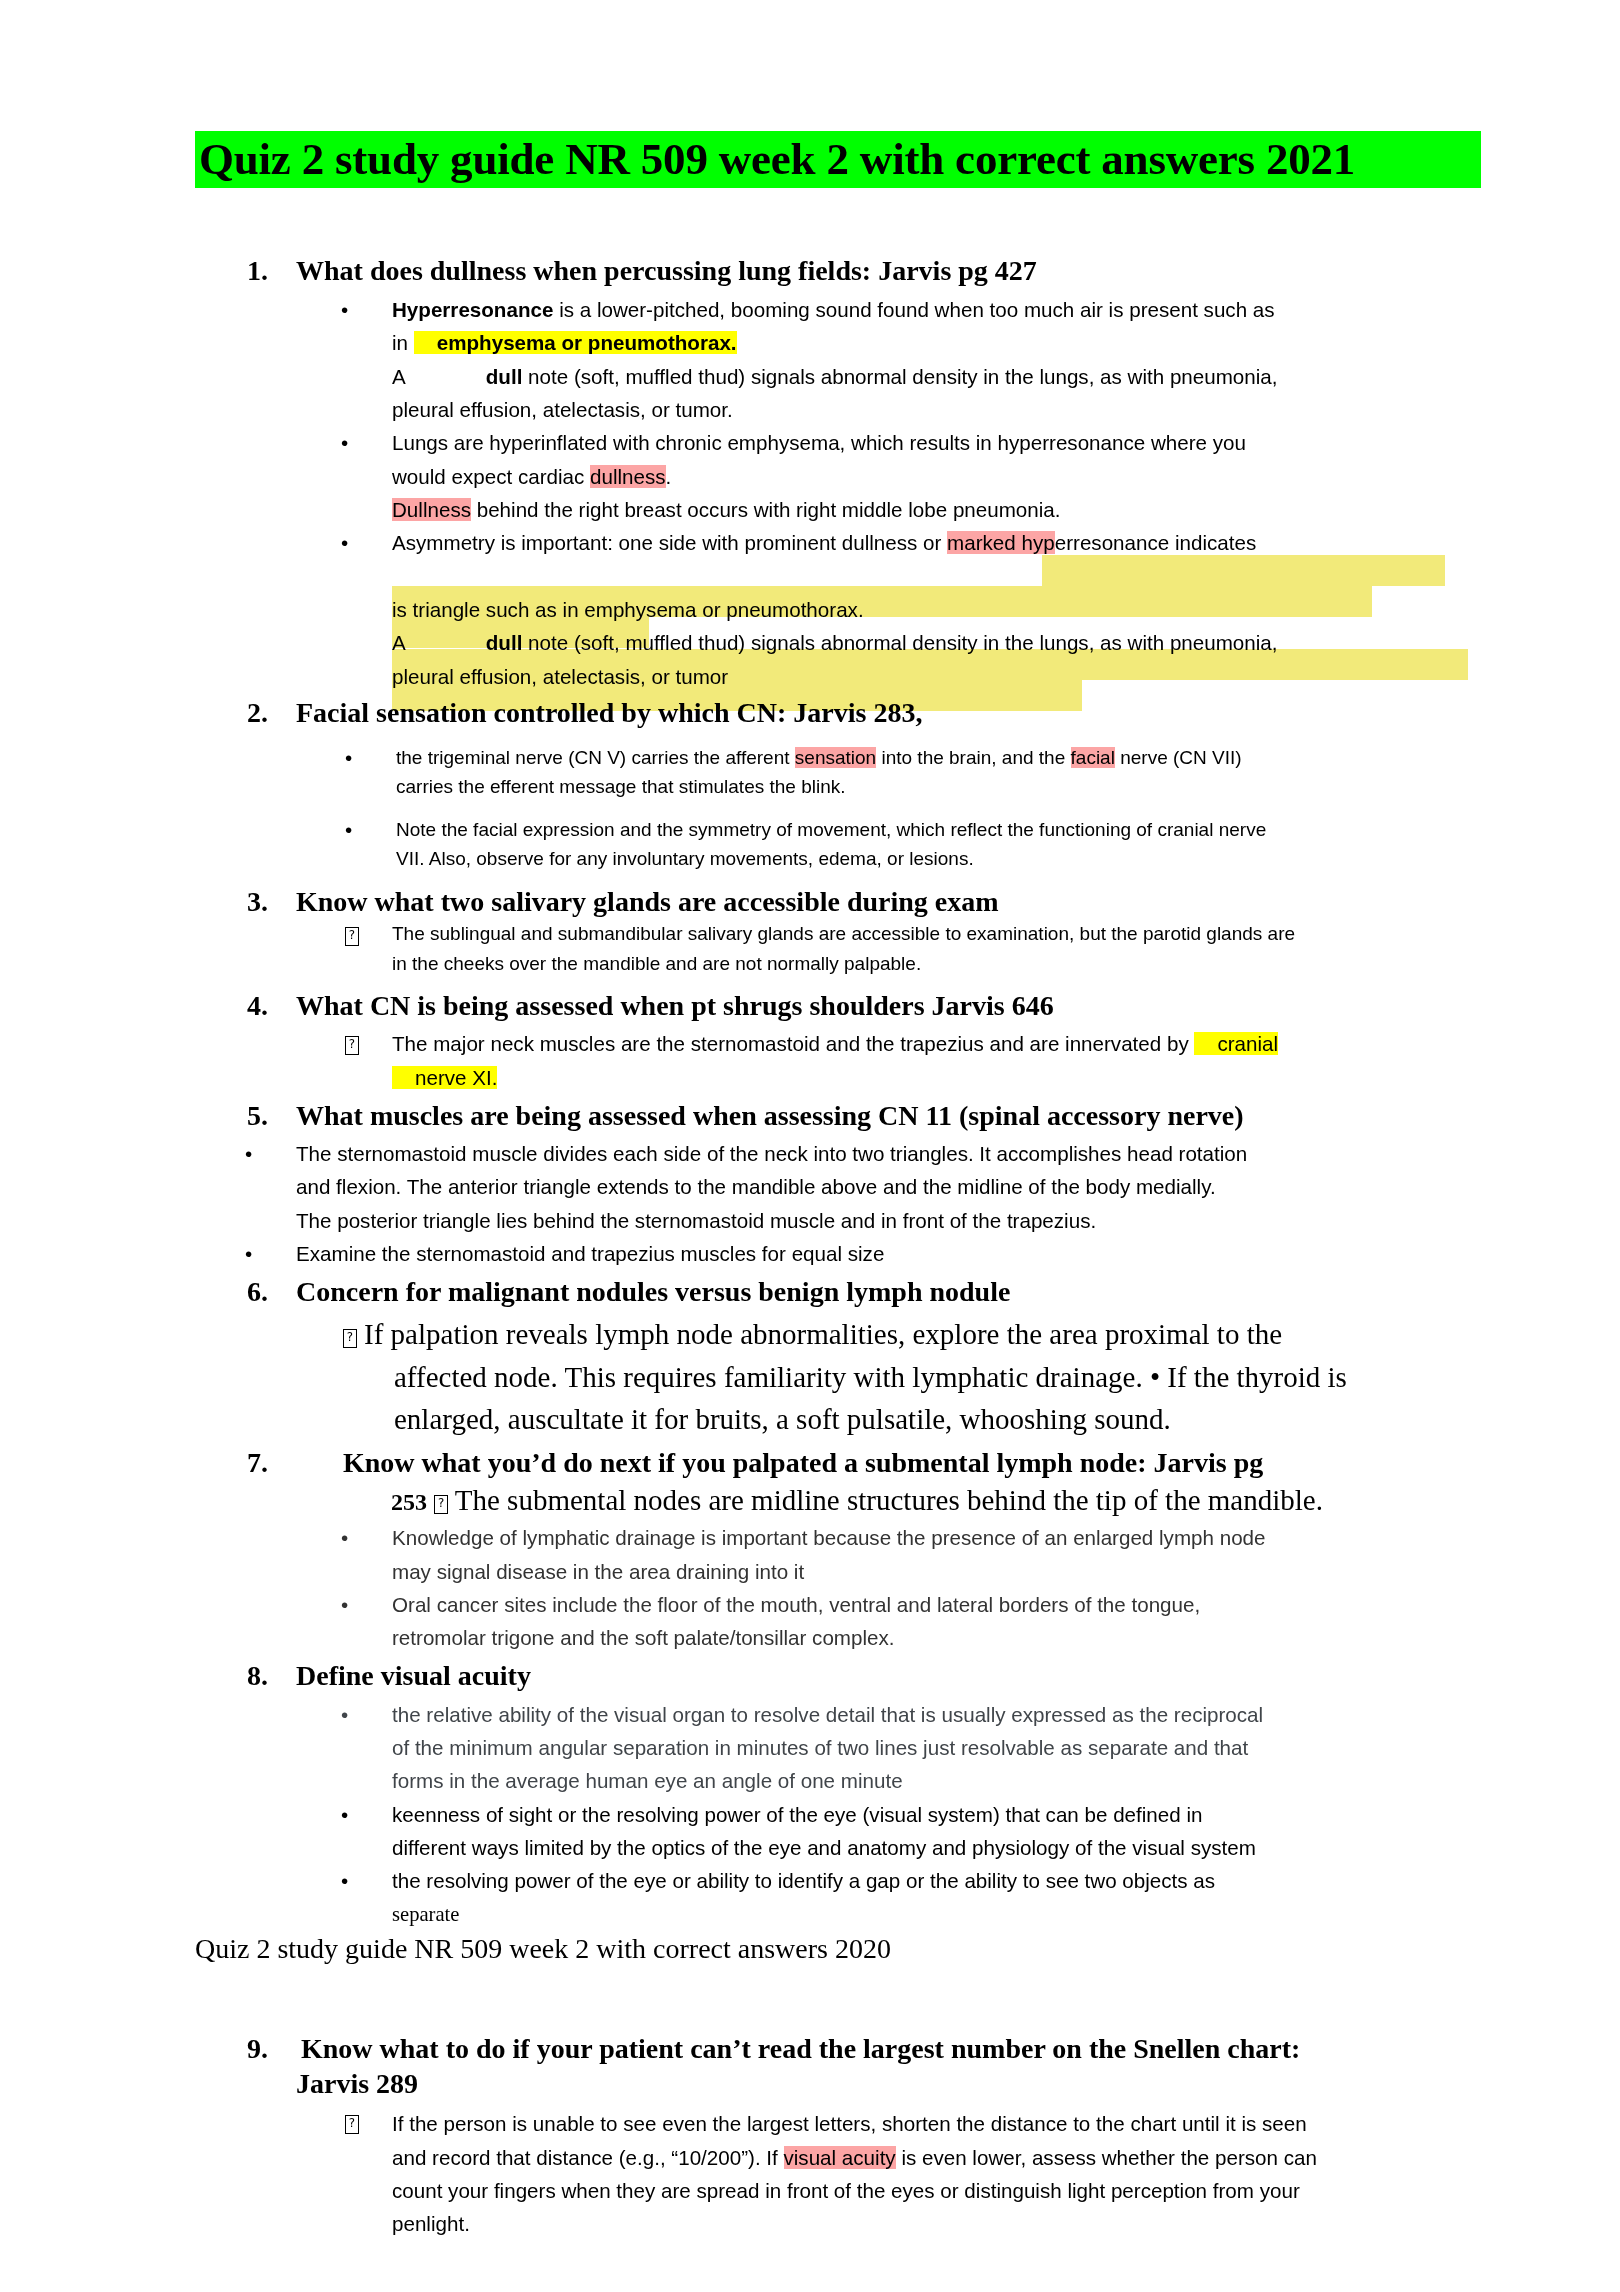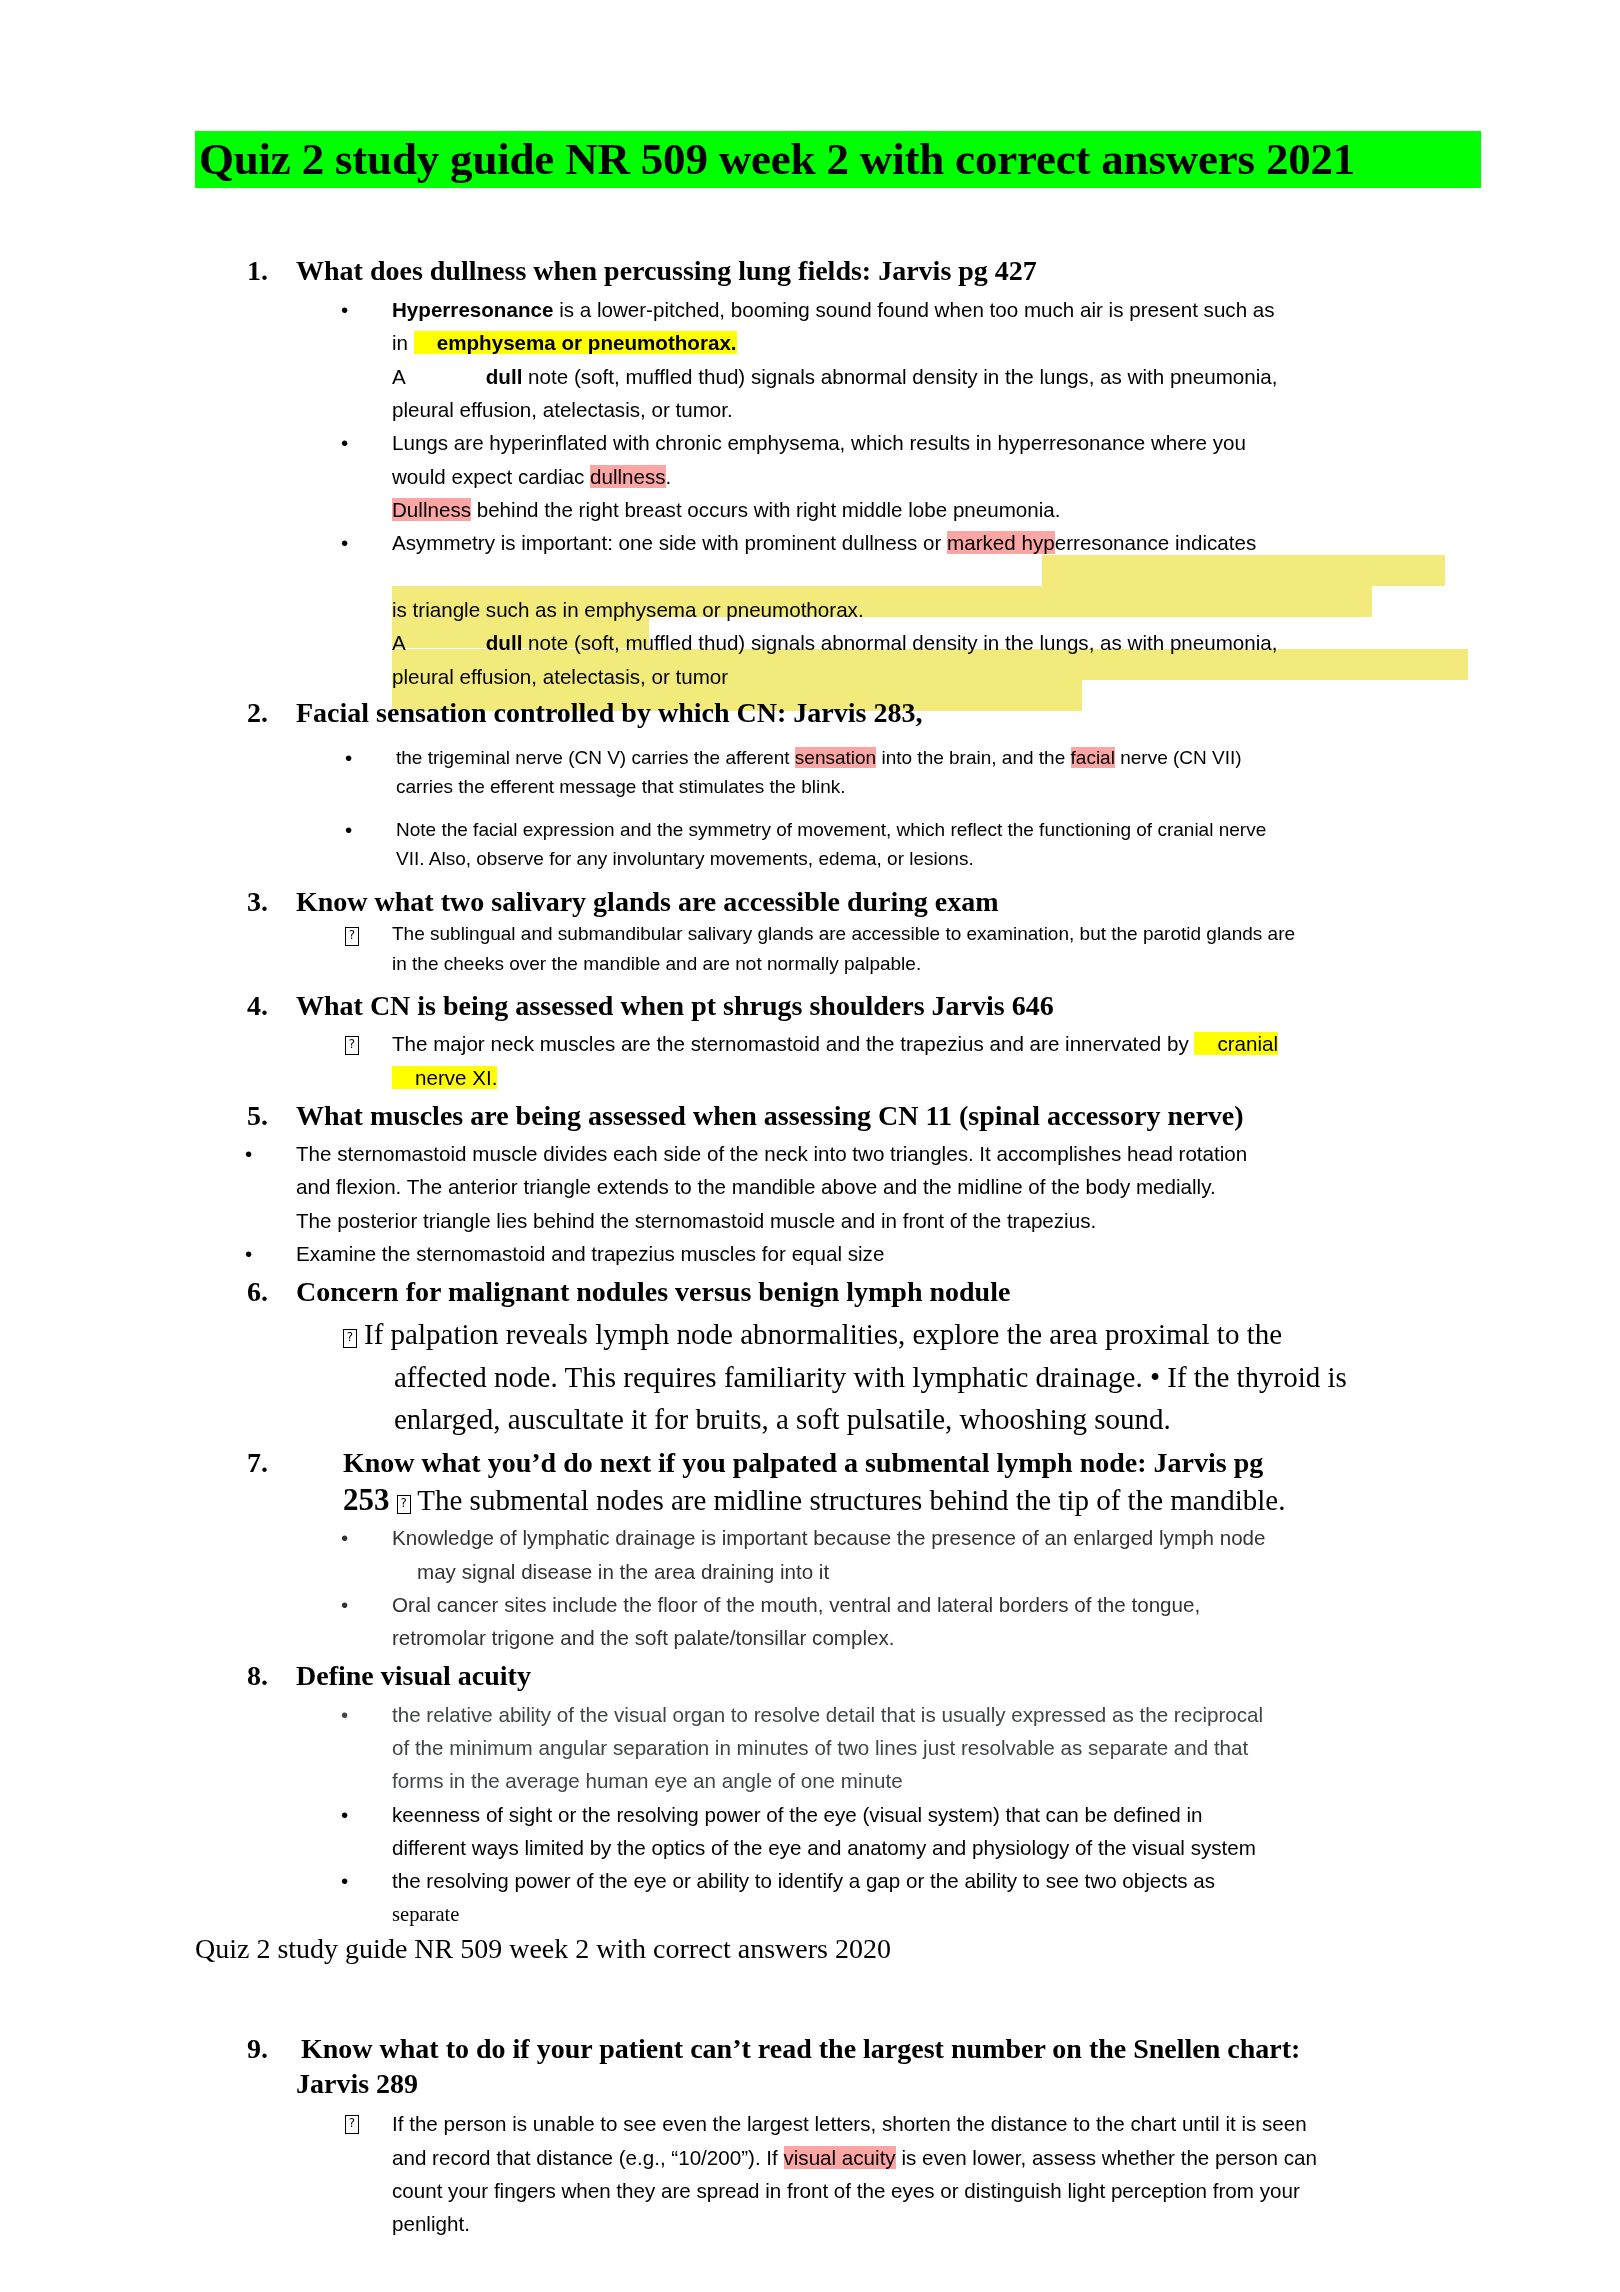--- a/index.html
+++ b/index.html
@@ -101,25 +101,25 @@
   <div class="abs sans body" style="left:296px; top:1237px;">Examine the sternomastoid and trapezius muscles for equal size</div>
 
   <div class="abs serif qnum" style="left:247px; top:1274px;">6.</div>
   <div class="abs serif qtext" style="left:296px; top:1274px;">Concern for malignant nodules versus benign lymph nodule</div>
   <div class="abs serif serif-body" style="left:343px; top:1313px;"><span class="missing" style="vertical-align:2.9px;">?</span><span> If palpation reveals lymph node abnormalities, explore the area proximal to the</span></div>
   <div class="abs serif serif-body" style="left:394px; top:1356px;">affected node. This requires familiarity with lymphatic drainage. • If the thyroid is</div>
   <div class="abs serif serif-body" style="left:394px; top:1398px;">enlarged, auscultate it for bruits, a soft pulsatile, whooshing sound.</div>
 
   <div class="abs serif qnum" style="left:247px; top:1445px;">7.</div>
   <div class="abs serif qtext" style="left:343px; top:1445px;">Know what you’d do next if you palpated a submental lymph node: Jarvis pg</div>
-  <div class="abs serif serif-body" style="left:343px; top:1479px;"><b style="font-size:31px;">253</b> <span class="missing" style="vertical-align:2.9px;">?</span><span> The submental nodes are midline structures behind the tip of the mandible.</span></div>
+  <div class="abs serif serif-body" style="left:343px; top:1479px;"><b style="font-size:24px;margin-left:48px;">253</b> <span class="missing" style="vertical-align:2.9px;">?</span><span> The submental nodes are midline structures behind the tip of the mandible.</span></div>
 
   <div class="abs sans dot dgray" style="left:341px; top:1521px;">•</div>
   <div class="abs sans body dgray" style="left:392px; top:1521px;">Knowledge of lymphatic drainage is important because the presence of an enlarged lymph node</div>
-  <div class="abs sans body dgray" style="left:392px; top:1555px;margin-left:25px;">may signal disease in the area draining into it</div>
+  <div class="abs sans body dgray" style="left:392px; top:1555px;">may signal disease in the area draining into it</div>
   <div class="abs sans dot dgray" style="left:341px; top:1588px;">•</div>
   <div class="abs sans body dgray" style="left:392px; top:1588px;">Oral cancer sites include the floor of the mouth, ventral and lateral borders of the tongue,</div>
   <div class="abs sans body dgray" style="left:392px; top:1621px;">retromolar trigone and the soft palate/tonsillar complex.</div>
 
   <div class="abs serif qnum" style="left:247px; top:1658px;">8.</div>
   <div class="abs serif qtext" style="left:296px; top:1658px;">Define visual acuity</div>
   <div class="abs sans dot gray" style="left:341px; top:1698px;">•</div>
   <div class="abs sans body gray" style="left:392px; top:1698px;">the relative ability of the visual organ to resolve detail that is usually expressed as the reciprocal</div>
   <div class="abs sans body gray" style="left:392px; top:1731px;">of the minimum angular separation in minutes of two lines just resolvable as separate and that</div>
   <div class="abs sans body gray" style="left:392px; top:1764px;">forms in the average human eye an angle of one minute</div>

